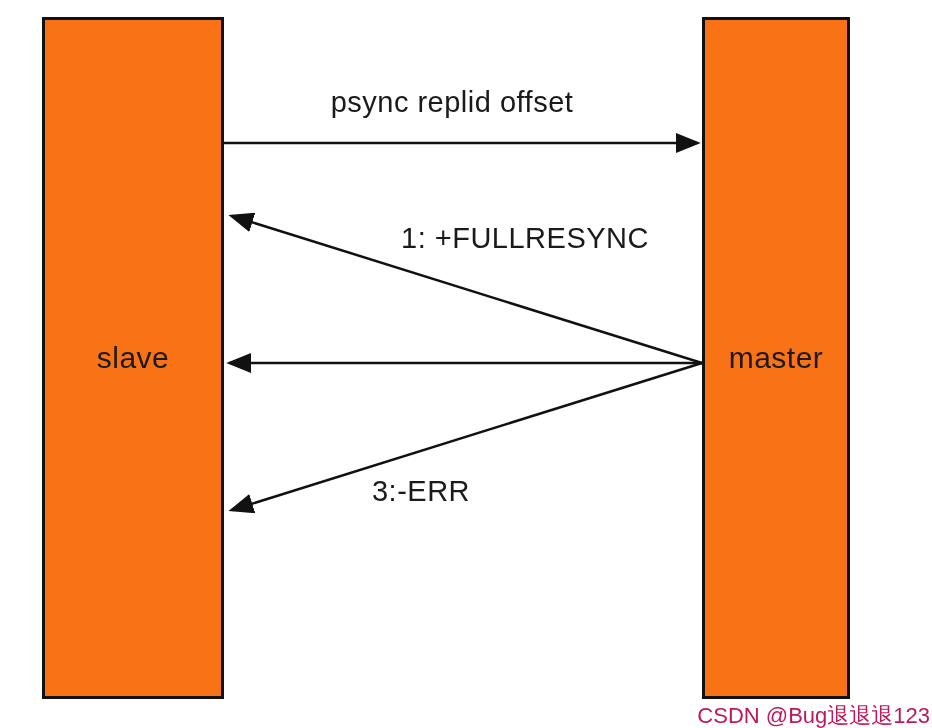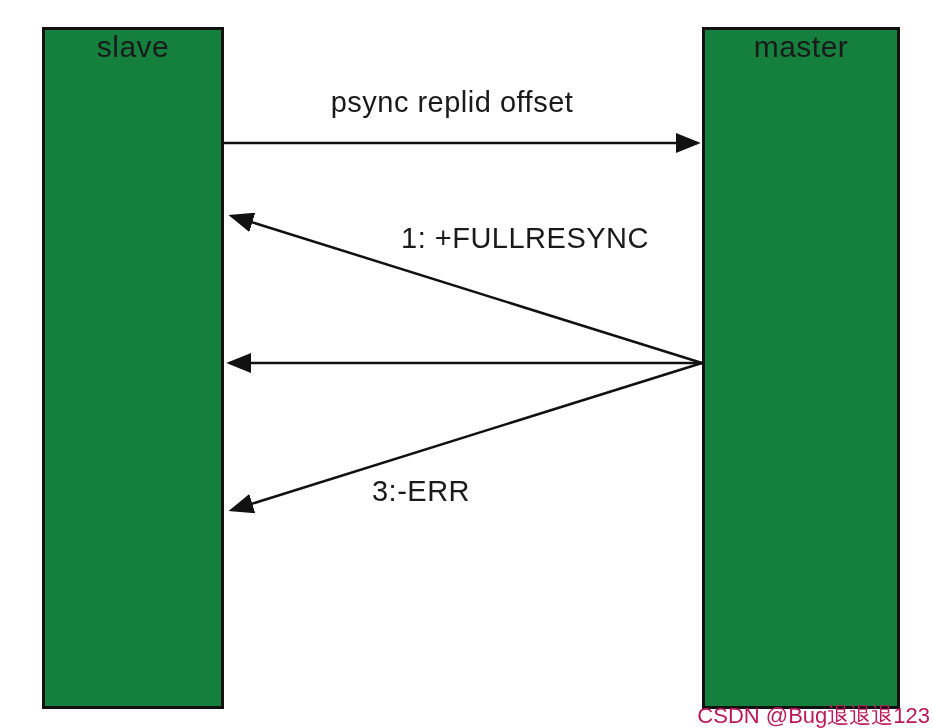--- a/index.html
+++ b/index.html
@@ -17,30 +17,31 @@
   }
   #arrow-layer {
     position: absolute;
     left: 0;
     top: 0;
     width: 932px;
     height: 728px;
   }
   .node-box {
     position: absolute;
-    top: 27px;
+    top: 17px;
     height: 682px;
     border: 3px solid #111111;
-    background: #15803d;
+    background: #f97316;
     box-sizing: border-box;
     display: flex;
+    align-items: center;
     justify-content: center;
   }
   #node-slave  { left: 42px;  width: 182px; }
-  #node-master { left: 702px; width: 198px; }
+  #node-master { left: 702px; width: 148px; }
   .node-label {
     font-size: 30px;
     color: #1a1a1a;
     letter-spacing: 0.5px;
   }
   .msg-label {
     position: absolute;
     transform: translate(-50%, -50%);
     font-size: 29px;
     color: #1a1a1a;

